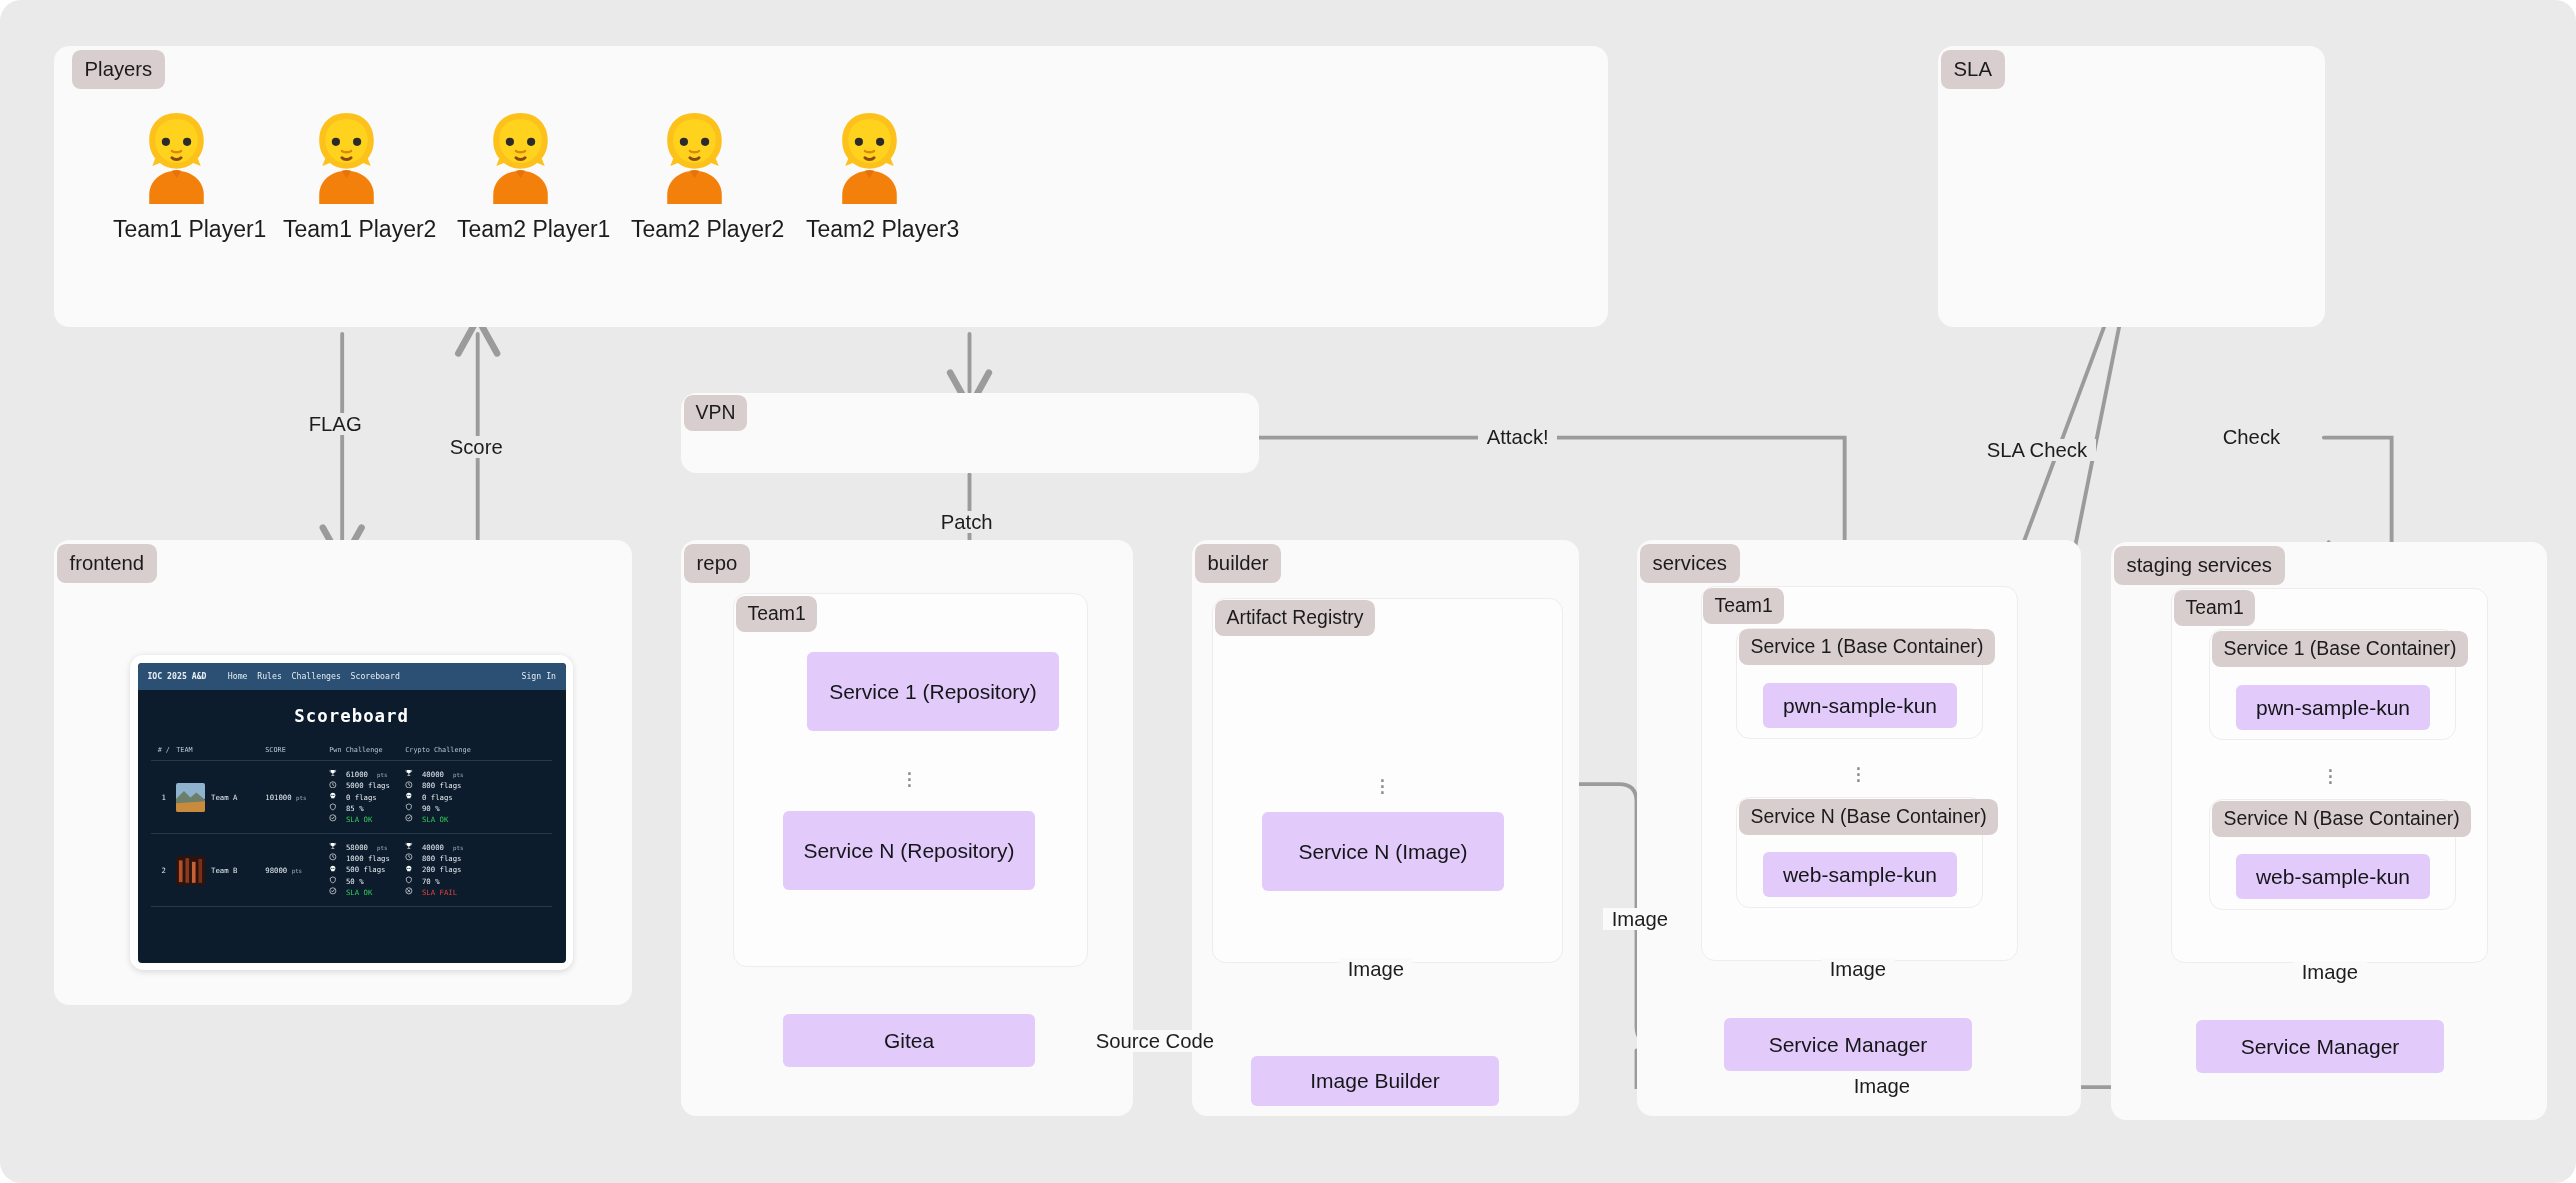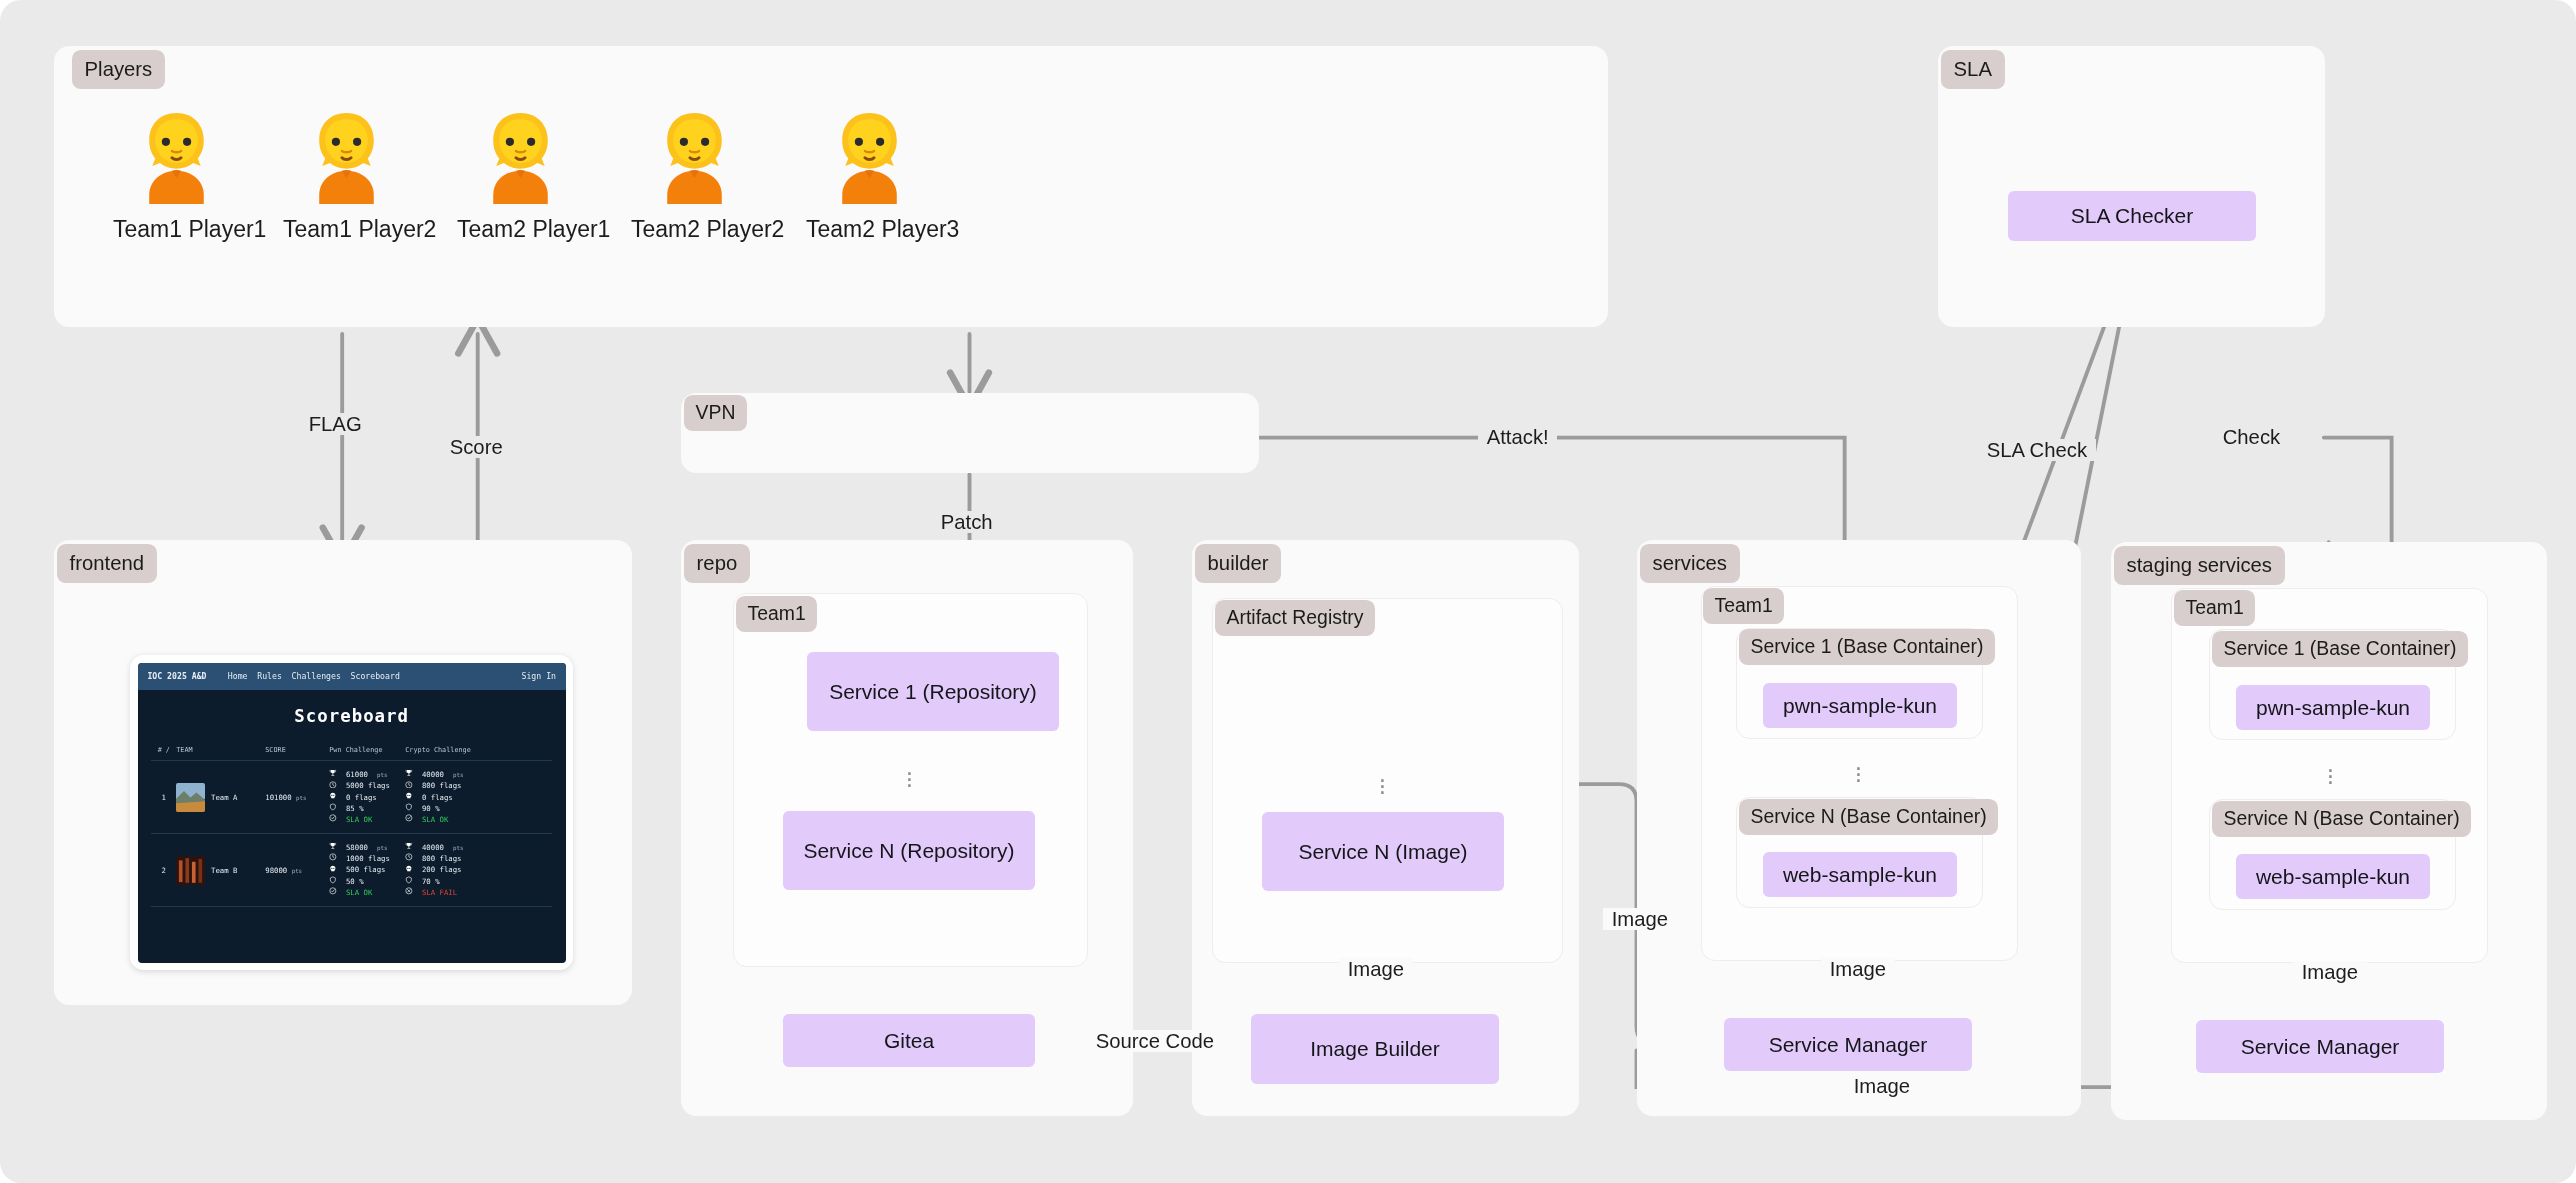--- a/index.html
+++ b/index.html
@@ -269,21 +269,20 @@
   <path d="M29 29c1 1.2 5 1.2 6 0" stroke="#e08600" stroke-width="1.6" fill="none" stroke-linecap="round"></path>
   <path d="M29 33.5c1.6 1.6 4.4 1.6 6 0" stroke="#8a4a16" stroke-width="2" fill="none" stroke-linecap="round"></path>
   <path d="M32 42c-10 0-18 6.5-18 16v6h36v-6c0-9.5-8-16-18-16z" fill="#F4800C"></path>
   <path d="M29 42l3 5 3-5c-2-.6-4-.6-6 0z" fill="#E8720A"></path>
 </svg></span>
     <div class="pname">Team2 Player3</div></div>
     </div>
 
   <div class="group" style="left:1938px; top:46px; width:387px; height:281px;"></div>
   <div class="chip" style="left:1941px; top:50px;">SLA</div>
-  <div class="node" style="left:2008px; top:191px; width:248px; height:50px;">SLA Checker</div>
 
   <div class="group" style="left:681px; top:393px; width:578px; height:80px;"></div>
   <div class="chip sm" style="left:684px; top:395px;">VPN</div>
 
   <div class="edge-label" style="left:300px; top:413px;">FLAG</div>
   <div class="edge-label" style="left:441px; top:436px;">Score</div>
   <div class="edge-label" style="left:932px; top:511px;">Patch</div>
   <div class="edge-label" style="left:1478px; top:426px;">Attack!</div>
   <div class="edge-label" style="left:1978px; top:439px;">SLA Check</div>
   <div class="edge-label" style="left:2214px; top:426px;">Check</div>
@@ -533,21 +532,21 @@
 
   <div class="subgroup" style="left:1212px; top:598px; width:349px; height:363px;"></div>
   <div class="chip sm" style="left:1215px; top:600px;">Artifact Registry</div>
 
   <div class="vdots" style="left:1371px; top:777px;">
     <span>·</span>
       <span>·</span>
       <span>·</span>
   </div>
   <div class="node" style="left:1262px; top:812px; width:242px; height:79px;">Service N (Image)</div>
-  <div class="node" style="left:1251px; top:1014px; width:248px; height:70px;">Image Builder</div>
+  <div class="node" style="left:1251px; top:1056px; width:248px; height:50px;">Image Builder</div>
 
   <div class="group" style="left:1637px; top:540px; width:444px; height:576px;"></div>
   <div class="chip" style="left:1640px; top:544px;">services</div>
 
   <div class="subgroup" style="left:1701px; top:586px; width:315px; height:373px;"></div>
   <div class="chip sm" style="left:1703px; top:588px;">Team1</div>
 
   <div class="subgroup" style="left:1736px; top:628px; width:245px; height:109px;"></div>
   <div class="chip sm" style="left:1739px; top:629px;">Service 1 (Base Container)</div>
   <div class="node" style="left:1763px; top:683px; width:194px; height:45px;">pwn-sample-kun</div>

